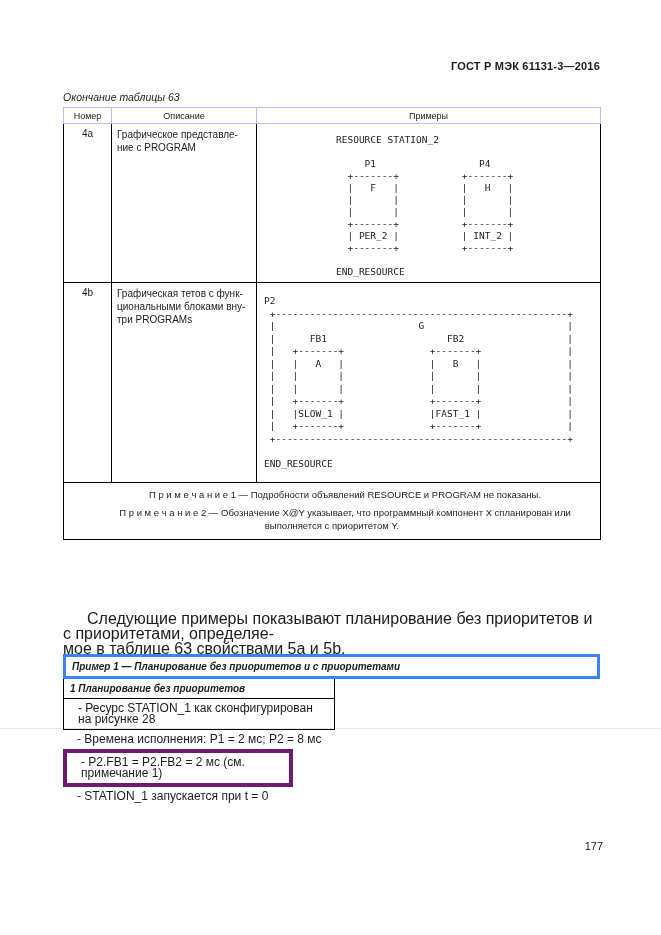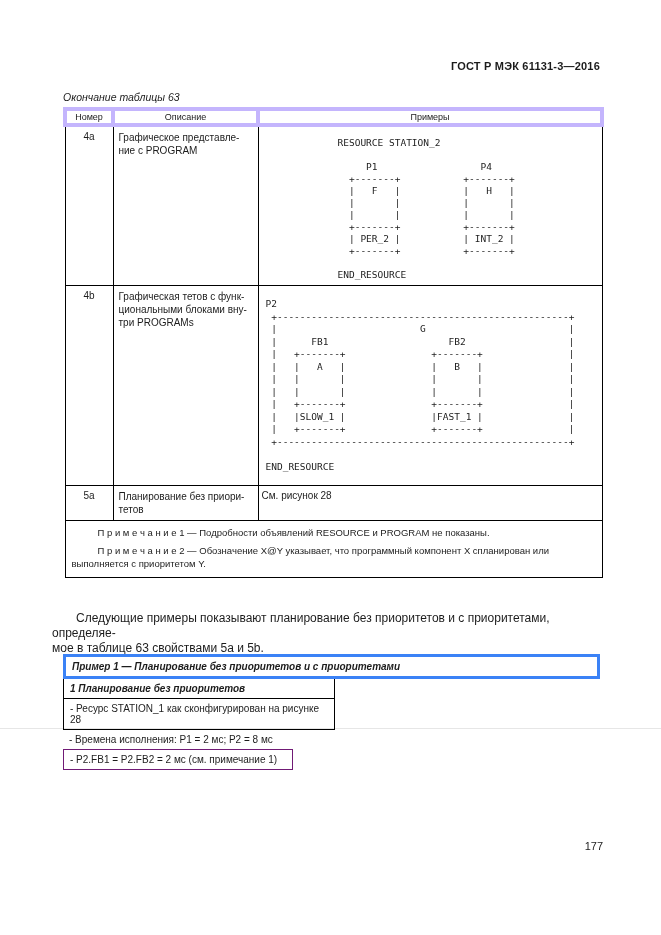--- a/index.html
+++ b/index.html
@@ -5,42 +5,42 @@
   * { margin:0; padding:0; box-sizing:border-box; }
   html,body { width:661px; height:935px; background:#ffffff; }
   body { font-family:"Liberation Sans", sans-serif; color:#1c1c1c; position:relative; }
   .page { position:absolute; inset:0; width:661px; height:728px; background:#fff; outline:1px solid #e6e6e6; }
 
   .doc-header { position:absolute; top:60px; right:61px; font-size:11px; font-weight:bold; letter-spacing:0.2px; }
   .table-caption { position:absolute; top:91px; left:63px; font-size:10.5px; font-style:italic; }
 
   table.main-table { position:absolute; top:107px; left:63px; width:537px; border-collapse:collapse; table-layout:fixed; }
   col.c-num { width:48px; } col.c-desc { width:145px; } col.c-ex { width:344px; }
-  th { border:4px solid #c4b5fd; font-weight:normal; font-size:9px; text-align:center; vertical-align:middle; height:16px; padding:1px; }
+  th { border:1px solid #c4b5fd; font-weight:normal; font-size:9px; text-align:center; vertical-align:middle; height:16px; padding:1px; }
   td { border:1px solid #000; font-size:10px; vertical-align:top; padding:4px 5px; }
   td.num { text-align:center; }
   td.desc { white-space:pre-line; line-height:13px; }
   td.ex { padding:4px 3px; }
   tr.r4a td { height:157px; } tr.r4b td { height:200px; } tr.r5 td { height:31px; }
   pre.ascii { font-family:"DejaVu Sans Mono","Liberation Mono",monospace; font-size:9.5px; line-height:12px; white-space:pre; }
   pre.pad4a { padding:6px 0 0 76px; }
   pre.pad4b { padding:8px 0 0 4px; line-height:12.5px; }
   td.seecell { font-size:10px; }
   td.notes { padding:5px 6px 7px 6px; }
-  .note { font-size:9.5px; line-height:13px; text-indent:26px; margin-bottom:5px; }
+  .note { font-size:9.5px; line-height:13px; text-indent:26px; margin-bottom:5px;text-align:center; }
   .note:last-child { margin-bottom:0; }
 
-  .body-paragraph { position:absolute; top:611px; left:52px; width:537px; font-size:12px; line-height:15px; white-space:pre-line; text-indent:24px; }
+  .body-paragraph { position:absolute; top:611px; left:63px; width:537px; font-size:16px; line-height:15px; white-space:pre-line; text-indent:24px; }
 
   .example-block { position:absolute; top:654px; left:63px; width:537px; }
   .ex-title { border:3px solid #3b82f6; font-size:10px; font-weight:bold; font-style:italic; padding:4px 6px; }
   .ex-subtitle { border:1px solid #000; border-top:0; width:272px; font-size:10px; font-weight:bold; font-style:italic; padding:4px 6px; }
-  .ex-item { font-size:10px; padding:4px 6px; line-height:11px; }
+  .ex-item { font-size:12px; padding:4px 14px; line-height:11px; }
   .ex-item.boxed-a { border:1px solid #000; border-top:0; width:272px; }
-  .ex-item.boxed-b { border:1px solid #701a75; width:230px; }
+  .ex-item.boxed-b { border:4px solid #701a75; width:230px; }
 
   .page-number { position:absolute; top:840px; right:58px; font-size:11px; }
 </style>
 </head>
 <body>
 
 <div class="page">
 
   <div class="doc-header">ГОСТ Р МЭК 61131-3—2016</div>
 
@@ -94,41 +94,36 @@
  |   |       |               |       |               |
  |   |       |               |       |               |
  |   +-------+               +-------+               |
  |   |SLOW_1 |               |FAST_1 |               |
  |   +-------+               +-------+               |
  +---------------------------------------------------+
 
 END_RESOURCE</pre>
           </td>
       </tr>
-      <tr class="r5">
-        <td class="num">5a</td>
-        <td class="desc">Планирование без приори-
-тетов</td>
-        <td class="ex seecell">См. рисунок 28</td>
-      </tr>
       <tr>
         <td colspan="3" class="notes">
           <p class="note">П р и м е ч а н и е  1 — Подробности объявлений RESOURCE и PROGRAM не показаны.</p>
           <p class="note">П р и м е ч а н и е  2 — Обозначение X@Y указывает, что программный компонент X спланирован или выполняется с приоритетом Y.</p>
         </td>
       </tr>
     </tbody>
   </table>
 
   <p class="body-paragraph">Следующие примеры показывают планирование без приоритетов и с приоритетами, определяе-
 мое в таблице 63 свойствами 5a и 5b.</p>
 
   <div class="example-block">
     <div class="ex-title">Пример 1 — Планирование без приоритетов и с приоритетами</div>
     <div class="ex-subtitle">1 Планирование без приоритетов</div>
     <div class="ex-item boxed-a">- Ресурс STATION_1 как сконфигурирован на рисунке 28</div>
     <div class="ex-item">- Времена исполнения: P1 = 2 мс; P2 = 8 мс</div>
     <div class="ex-item boxed-b">- P2.FB1 = P2.FB2 = 2 мс (см. примечание 1)</div>
+    <div class="ex-item">- STATION_1 запускается при t = 0</div>
   </div>
 
   <div class="page-number">177</div>
 
 </div>
 
 </body></html>

